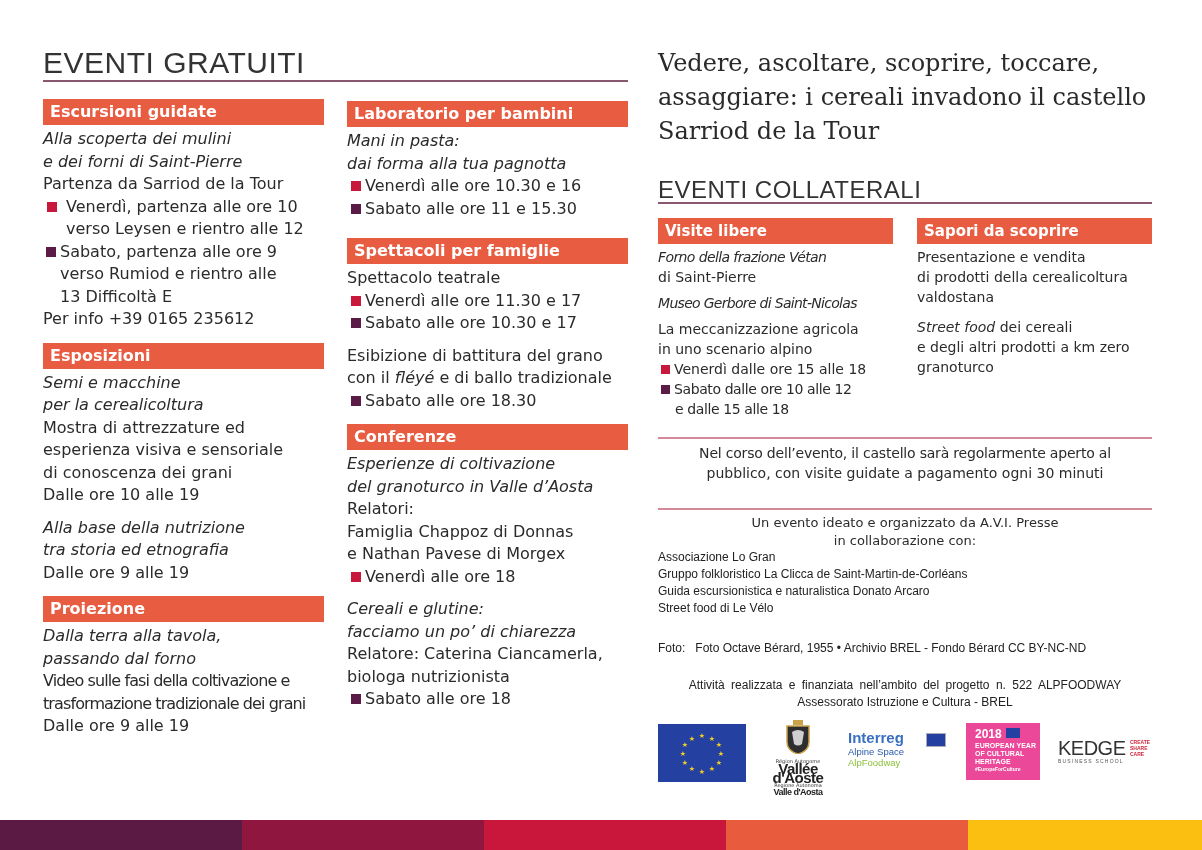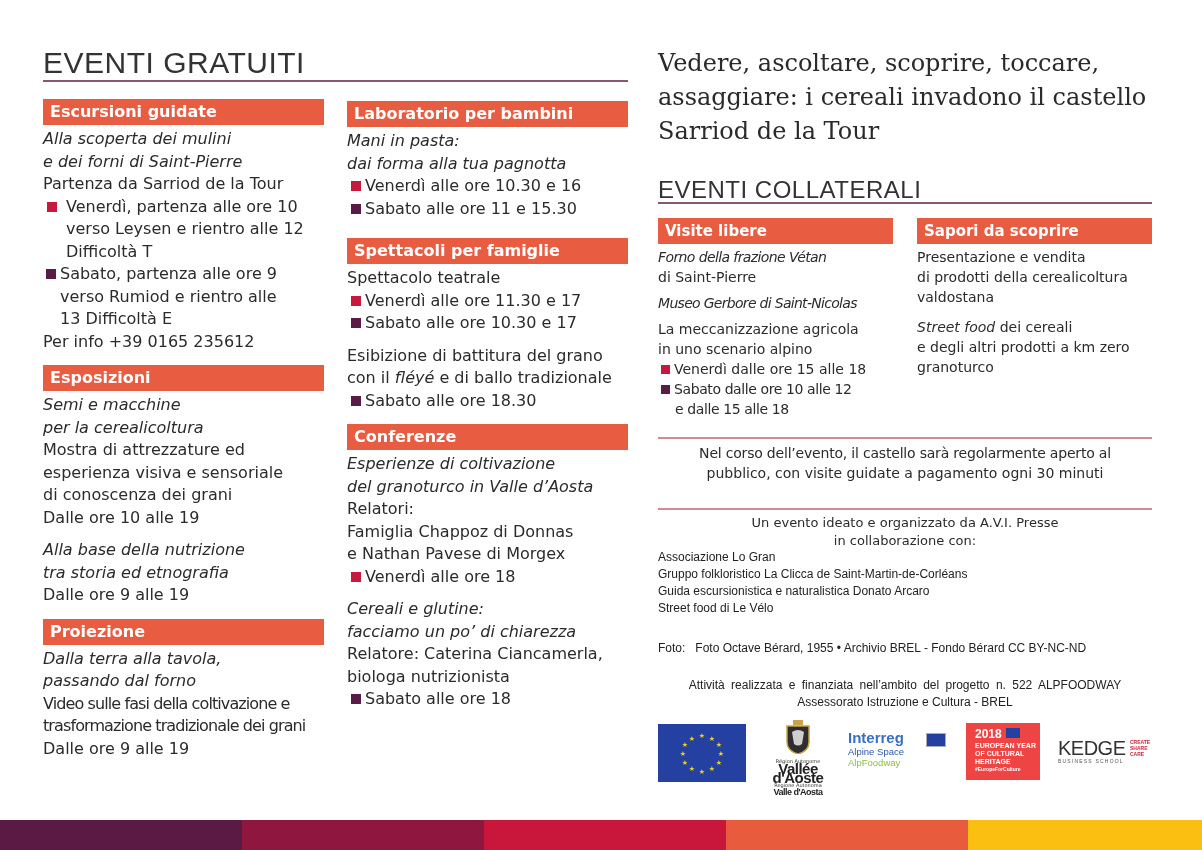--- a/index.html
+++ b/index.html
@@ -32,21 +32,20 @@
 <div class="abs big-title" style="left:43px; top:46px;">EVENTI GRATUITI</div>
 <div class="rule" style="left:43px; top:80px; width:585px;"></div>
 
 <div class="col" style="left:43px; top:99px; width:281px;">
   <div class="hdr">Escursioni guidate</div>
   <div class="txt it">Alla scoperta dei mulini</div>
   <div class="txt it">e dei forni di Saint-Pierre</div>
   <div class="txt">Partenza da Sarriod de la Tour</div>
   <div class="txt" style="padding-left:4px;"><span class="bul fri" style="margin-right:9px;"></span><span>Venerdì, partenza alle ore 10</span></div>
   <div class="txt" style="padding-left:23px;">verso Leysen e rientro alle 12</div>
-  <div class="txt" style="padding-left:23px;">Difficoltà T</div>
   <div class="txt" style="padding-left:3px;"><span class="bul sat"></span><span>Sabato, partenza alle ore 9</span></div>
   <div class="txt" style="padding-left:17px;">verso Rumiod e rientro alle</div>
   <div class="txt" style="padding-left:17px;">13 Difficoltà E</div>
   <div class="txt">Per info +39 0165 235612</div>
 
   <div style="height:12px;"></div>
   <div class="hdr">Esposizioni</div>
   <div class="txt it">Semi e macchine</div>
   <div class="txt it">per la cerealicoltura</div>
   <div class="txt">Mostra di attrezzature ed</div>
@@ -190,21 +189,21 @@
   <div style="font-family:'Liberation Sans',sans-serif; font-weight:bold; font-size:9px; line-height:9px; letter-spacing:-0.5px; color:#222;">Valle d'Aosta</div>
 </div>
 
 <div class="logo" style="left:848px; top:730px; width:100px; height:50px;">
   <div style="font-family:'Liberation Sans',sans-serif; font-weight:bold; font-size:15px; line-height:16px; color:#3a6fc4;">Interreg</div>
   <div style="font-family:'Liberation Sans',sans-serif; font-weight:normal; font-size:9.5px; line-height:11px; color:#2a5aa8;">Alpine Space</div>
   <div style="font-family:'Liberation Sans',sans-serif; font-size:9.5px; line-height:11px; color:#8bbf3a;">AlpFoodway</div>
   <div style="position:absolute; left:78px; top:3px; width:18px; height:12px; background:#2440a0; border:1px solid #aab;"></div>
 </div>
 
-<div class="logo" style="left:966px; top:723px; width:74px; height:57px; background:#ef4444;">
+<div class="logo" style="left:966px; top:723px; width:74px; height:57px; background:#ec4899;">
   <div style="position:absolute; left:9px; top:5px; font-family:'Liberation Sans',sans-serif; font-weight:bold; font-size:12px; line-height:12px; color:#fff;">2018</div>
   <div style="position:absolute; left:40px; top:5px; width:14px; height:10px; background:#2440a0;"></div>
   <div style="position:absolute; left:9px; top:19px; font-family:'Liberation Sans',sans-serif; font-weight:bold; font-size:7px; line-height:8px; color:#fff; white-space:nowrap;">
     <div>EUROPEAN YEAR</div>
     <div>OF CULTURAL</div>
     <div>HERITAGE</div>
     <div style="font-size:5px; line-height:7px;">#EuropeForCulture</div>
   </div>
 </div>
 

